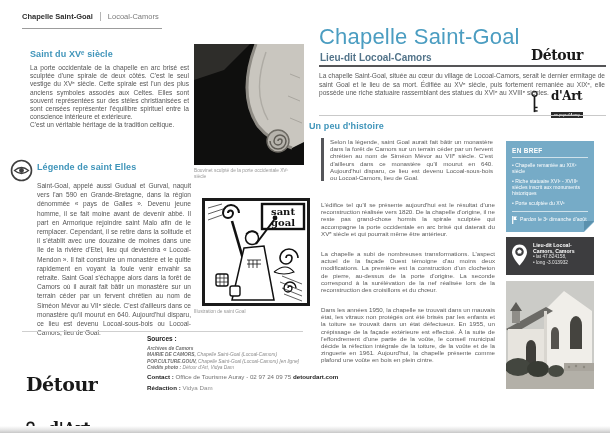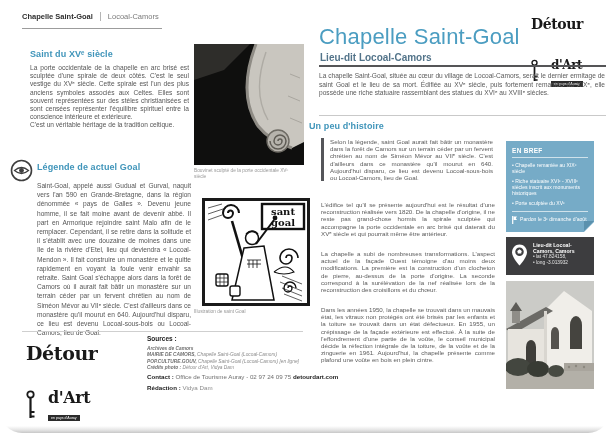--- a/index.html
+++ b/index.html
@@ -1,18 +1,18 @@
 <!DOCTYPE html>
 <html><head>
 <meta charset="utf-8">
 <style>
   * { margin:0; padding:0; box-sizing:border-box; }
   html,body { background:#ffffff; }
   body { font-family:"Liberation Sans", sans-serif; color:#555; }
-  .page { position:relative; width:610px; height:433px; background:#fff; overflow:hidden;border-radius:22px; }
+  .page { position:relative; width:610px; height:433px; background:#fff; overflow:hidden; }
 
   
   .tab { position:absolute; left:22px; top:12px; font-size:7.5px; color:#3c3c3c; }
   .tab .t1 { font-weight:bold; color:#2e2e2e; }
   .tab .t2 { color:#7a7a7a; border-left:1px solid #b5b5b5; padding-left:7px; margin-left:7px; }
   .tab-underline { position:absolute; left:22px; top:28px; width:140px; height:1px; background:#9c9c9c; }
 
   .h-blue { color:#4095ba; font-weight:bold; font-size:9px; letter-spacing:.1px; }
   .porte-head { position:absolute; left:30px; top:49px; }
   .porte-body { position:absolute; left:30px; top:64px; width:159px; font-size:6.6px; line-height:8.2px; text-align:justify; color:#565656; white-space:pre-line; }
@@ -22,21 +22,21 @@
   .legende-body { position:absolute; left:37px; top:181px; width:154px; font-size:6.6px; line-height:9.2px; text-align:justify; color:#565656; }
 
   .mid-img1 { position:absolute; left:194px; top:44px; width:110px; height:121px; }
   .mid-cap1 { position:absolute; left:194px; top:168px; width:104px; font-size:4.8px; line-height:5.8px; color:#979797; }
   .mid-img2 { position:absolute; left:194px; top:198px; width:108px; height:108px;padding-left:8px; }
   .mid-cap2 { position:absolute; left:194px; top:309px; width:104px; font-size:4.8px; color:#979797; }
 
   .bottom-divider { position:absolute; left:22px; top:331px; width:281px; height:1px; background:#cfcfcf; }
 
   .logo { color:#191919; }
-  .logo .l1 { font-family:"DejaVu Serif", serif; font-weight:bold; letter-spacing:-.4px; }
+  .logo .l1 { font-family:"DejaVu Serif", serif; font-weight:bold; letter-spacing:-.4px;margin-top:31px; }
   .logo .l2 { font-family:"DejaVu Serif", serif; font-weight:bold; letter-spacing:-.4px; }
   .logo-row { display:flex; align-items:flex-start; gap:13px;margin-top:28px; }
   .logo-tag { background:#2b2b2b; color:#fff; font-size:3.6px; padding:1px 3px; white-space:nowrap; display:inline-block; margin-top:2px; }
   .logo-left { position:absolute; left:26px; top:344px; }
   .logo-left .l1 { font-size:19px; line-height:18px; }
   .logo-left .l2 { font-size:16px; line-height:15px; }
   .logo-tr { position:absolute; left:531px; top:18px; }
   .logo-tr .l1 { font-size:14px; line-height:13px; }
   .logo-tr .l2 { font-size:12px; line-height:12px; }
 
@@ -99,21 +99,21 @@
   <div class="porte-body">La porte occidentale de la chapelle en arc brisé est sculptée d'une spirale de deux côtés. C'est le seul vestige du XVᵉ siècle. Cette spirale est l'un des plus anciens symboles associés aux Celtes. Elles sont souvent représentées sur des stèles christianisées et sont censées représenter l'équilibre spirituel entre la conscience intérieure et extérieure.
 C'est un véritable héritage de la tradition celtique.</div>
 
   <div class="eye-badge">
     <svg class="icon-svg" width="23" height="23" viewBox="0 0 23 23">
       <circle cx="11.5" cy="11.5" r="10" fill="none" stroke="#3f3f3f" stroke-width="1.6"></circle>
       <path d="M4.5,11.5 Q11.5,5.5 18.5,11.5 Q11.5,17.5 4.5,11.5 Z" fill="none" stroke="#3f3f3f" stroke-width="1.3"></path>
       <circle cx="11.5" cy="11.5" r="2.4" fill="#3f3f3f"></circle>
     </svg>
   </div>
-  <div class="h-blue legende-head">Légende de actuel Goal</div>
+  <div class="h-blue legende-head">Légende de saint Elles</div>
   <div class="legende-body">Saint-Goal, appelé aussi Gudual et Gurval, naquit vers l'an 590 en Grande-Bretagne, dans la région dénommée « pays de Galles ». Devenu jeune homme, il se fait moine avant de devenir abbé. Il part en Armorique rejoindre saint Malo afin de le remplacer. Cependant, il se retire dans la solitude et il s'établit avec une douzaine de moines dans une île de la rivière d'Etel, lieu qui deviendra « Locoal-Mendon ». Il fait construire un monastère et le quitte rapidement en voyant la foule venir envahir sa retraite. Saint Goal s'échappe alors dans la forêt de Camors où il aurait fait bâtir un monastère sur un terrain céder par un fervent chrétien au nom de Siméon Mévor au VIIᵉ siècle. C'est d'ailleurs dans ce monastère qu'il mourut en 640. Aujourd'hui disparu, ce lieu est devenu Locoal-sous-bois ou Locoal-Camors, lieu de Goal.</div>
 
   <div class="mid-img1">
     <svg class="icon-svg" width="110" height="121" viewBox="0 0 110 121">
       <rect width="110" height="121" fill="#0f0f0e"></rect>
       <polygon points="0,0 56,0 30,26 0,36" fill="#2e2d2a"></polygon>
       <path d="M62,0 Q43,50 64,82 Q76,97 98,104 L110,98 L110,0 Z" fill="#c9c6bf"></path>
       <path d="M62,0 Q43,50 64,82 Q76,97 98,104" fill="none" stroke="#8f8c85" stroke-width="3"></path>
       <path d="M72,8 Q58,48 74,76" fill="none" stroke="#aeaba4" stroke-width="1.4"></path>
       <circle cx="84" cy="97" r="11" fill="#b6b3ac" stroke="#6e6b64" stroke-width="1.4"></circle>

